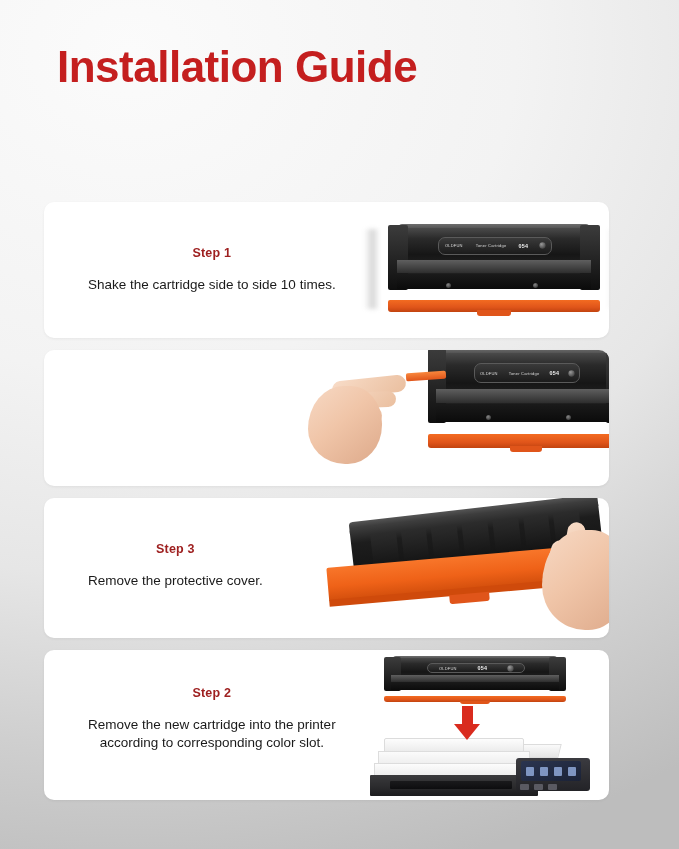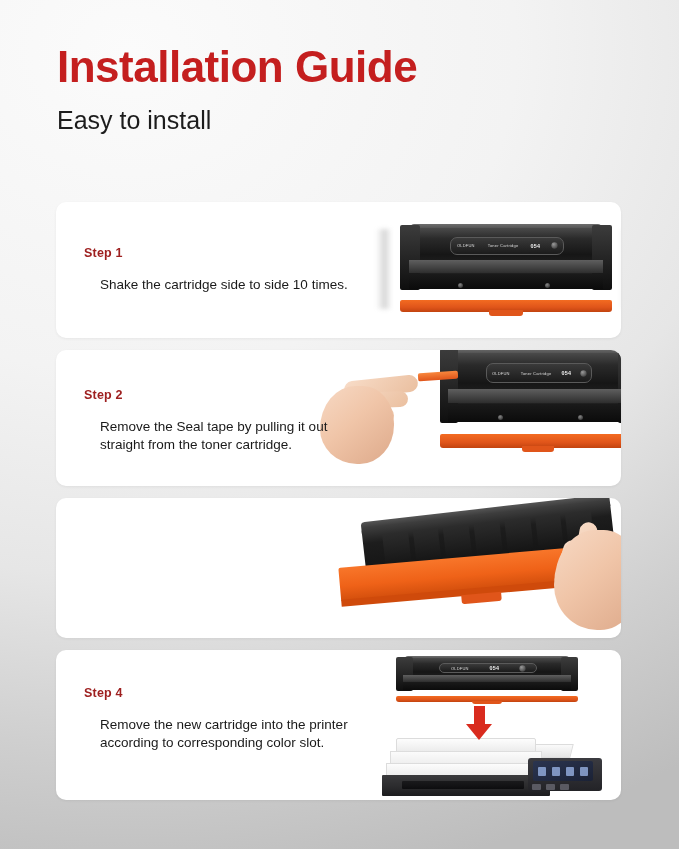--- a/index.html
+++ b/index.html
@@ -20,21 +20,21 @@
   .title{
     font-size:44px;line-height:50px;font-weight:700;
     color:#c41f1f;letter-spacing:-0.5px;margin:0;
   }
   .subtitle{
     font-size:25px;line-height:32px;font-weight:400;
     color:#1c1c1c;letter-spacing:0px;margin:12px 0 0 0;
   }
 
   
-  .cards{position:absolute;left:56px;top:202px;width:565px;}
+  .cards{position:absolute;left:44px;top:202px;width:565px;text-align:center;}
   .card{
     position:relative;background:#ffffff;border-radius:10px;
     margin-bottom:12px;overflow:hidden;
     box-shadow:0 1px 3px rgba(0,0,0,0.06);
   }
   .card-1{height:136px;}
   .card-2{height:136px;}
   .card-3{height:140px;}
   .card-4{height:150px;}
 
@@ -251,21 +251,20 @@
   }
   .printer .pbtns i{width:9px;height:6px;background:#5a5a62;border-radius:1px;}
 </style>
 </head>
 <body>
 
 <div class="page">
 
   <div class="header">
     <h1 class="title">Installation Guide</h1>
-    <div class="subtitle">Easy to install</div>
   </div>
 
   <div class="cards">
 
     <div class="card card-1 c1">
       <div class="text-col">
         <div class="step-label">Step 1</div>
         <div class="step-desc">Shake the cartridge side to side 10 times.</div>
       </div>
       <div class="art">
@@ -287,25 +286,20 @@
           <div class="lowband"></div>
           <div class="hole" style="left:28%;top:66%;"></div>
           <div class="hole" style="left:68%;top:66%;"></div>
           <div class="base"></div>
           <div class="tab"></div>
         </div>
       </div>
     </div>
 
     <div class="card card-2 c2">
-      <div class="text-col">
-        <div class="step-label">Step 2</div>
-        <div class="step-desc">Remove the Seal tape by pulling it out
-straight from the toner cartridge.</div>
-      </div>
       <div class="art">
         <div class="cartwrap">
           <div class="cart" style="position:absolute;left:0;top:0;width:200px;height:108px;">
             <div class="topridge"></div>
             <div class="body"></div>
             <div class="endcapL"></div>
             <div class="endcapR"></div>
             <div class="label">
               <span>OLDFUN</span>
               <span>Toner
@@ -325,20 +319,24 @@
         <div class="hand">
           <div class="finger f1"></div>
           <div class="finger f2"></div>
           <div class="finger f3"></div>
           <div class="palm"></div>
         </div>
       </div>
     </div>
 
     <div class="card card-3 c3">
+      <div class="text-col">
+        <div class="step-label">Step 3</div>
+        <div class="step-desc">Remove the protective cover.</div>
+      </div>
       <div class="art">
         <div class="tiltwrap">
           <div class="tiltcap"></div>
           <div class="tiltbody"></div>
           <div class="ribs">
             <i></i>
             <i></i>
             <i></i>
             <i></i>
             <i></i>
@@ -355,21 +353,21 @@
         <div class="hand">
           <div class="finger f1"></div>
           <div class="finger f2"></div>
           <div class="palm"></div>
         </div>
       </div>
     </div>
 
     <div class="card card-4 c4">
       <div class="text-col">
-        <div class="step-label">Step 4</div>
+        <div class="step-label">Step 2</div>
         <div class="step-desc">Remove the new cartridge into the printer
 according to corresponding color slot.</div>
       </div>
       <div class="art">
         <div class="cartwrap">
           <div class="cart" style="position:absolute;left:0;top:0;width:186px;height:50px;">
             <div class="topridge"></div>
             <div class="body"></div>
             <div class="endcapL"></div>
             <div class="endcapR"></div>

